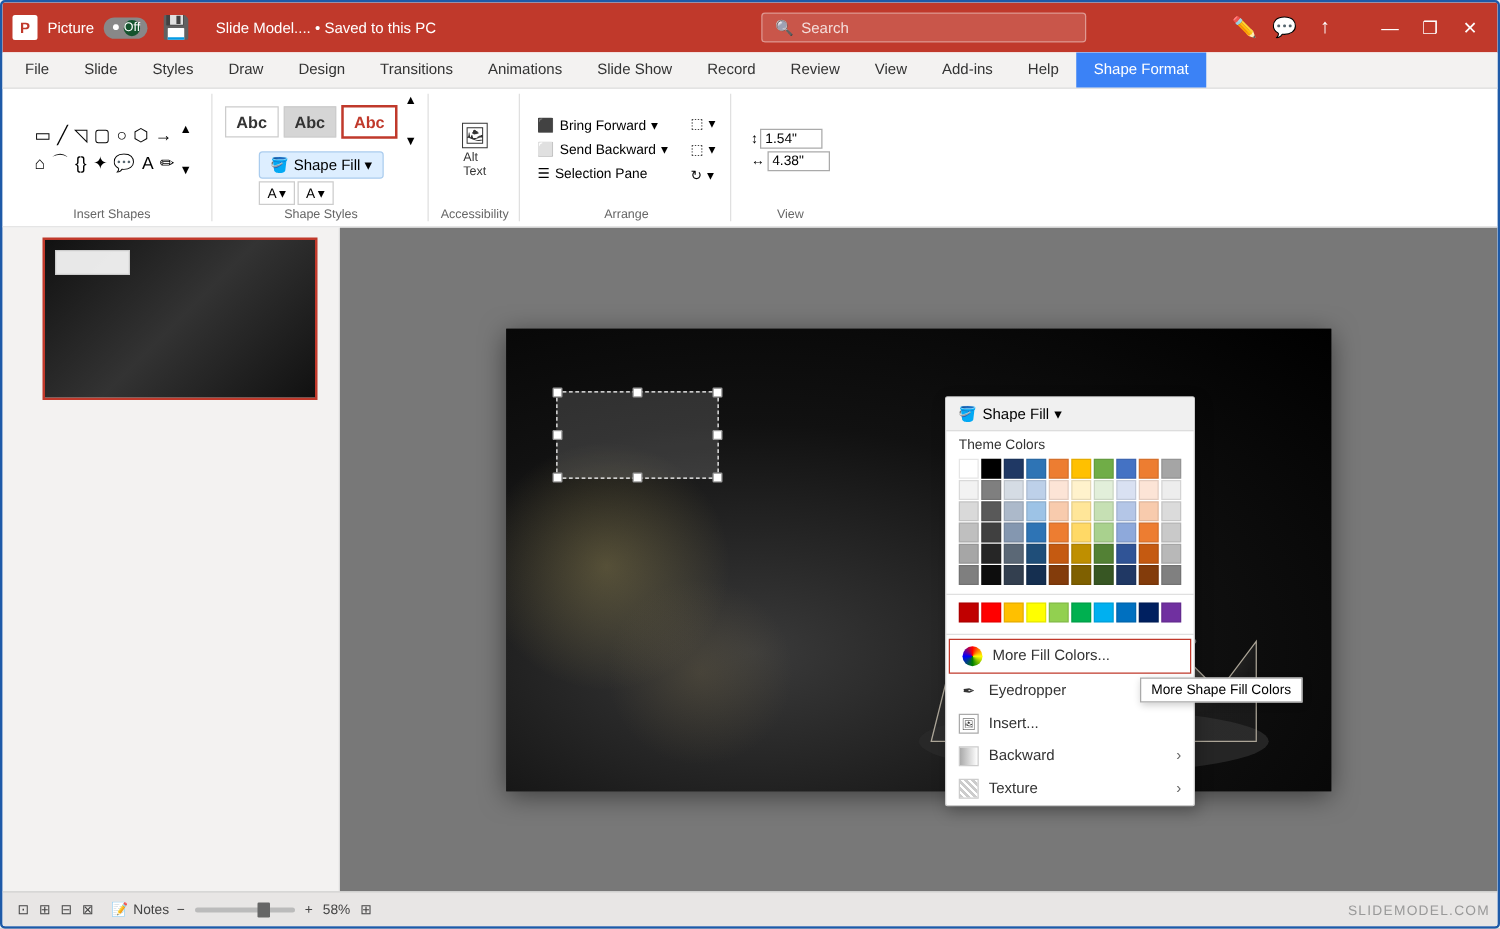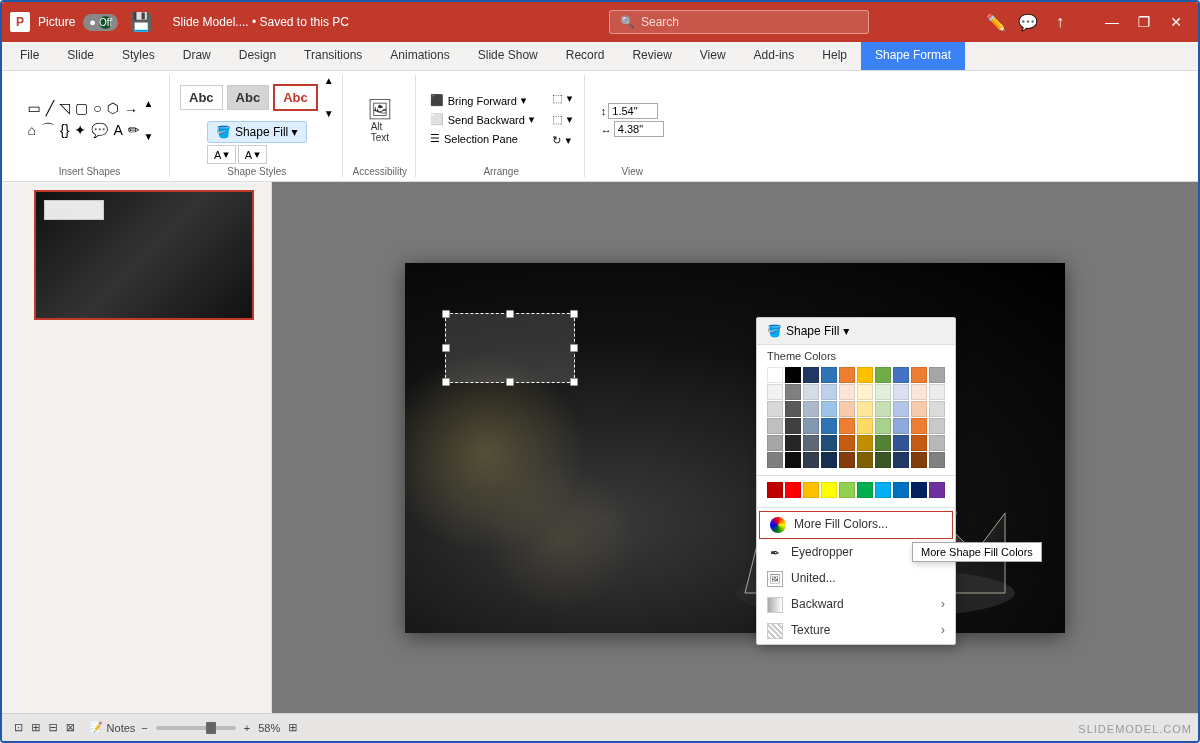--- a/index.html
+++ b/index.html
@@ -722,21 +722,21 @@
           <span>More Fill Colors...</span>
         </div>
 
         <div class="dropdown-item">
           <div class="dropdown-item-icon">✒</div>
           <span>Eyedropper</span>
         </div>
 
         <div class="dropdown-item">
           <div class="dropdown-item-icon" style="border:1px solid #aaa;width:16px;height:16px;display:flex;align-items:center;justify-content:center;font-size:9px;">🖼</div>
-          <span>United...</span>
+          <span>Insert...</span>
         </div>
 
         <div class="dropdown-item">
           <div class="dropdown-item-icon" style="width:16px;height:16px;background:linear-gradient(to right,#aaa,#fff);border:1px solid #ccc;"></div>
           <span>Backward</span>
           <span class="dropdown-item-arrow">›</span>
         </div>
 
         <div class="dropdown-item">
           <div class="dropdown-item-icon" style="width:16px;height:16px;background:repeating-linear-gradient(45deg,#ccc 0,#ccc 2px,#fff 0,#fff 4px);border:1px solid #ccc;"></div>

